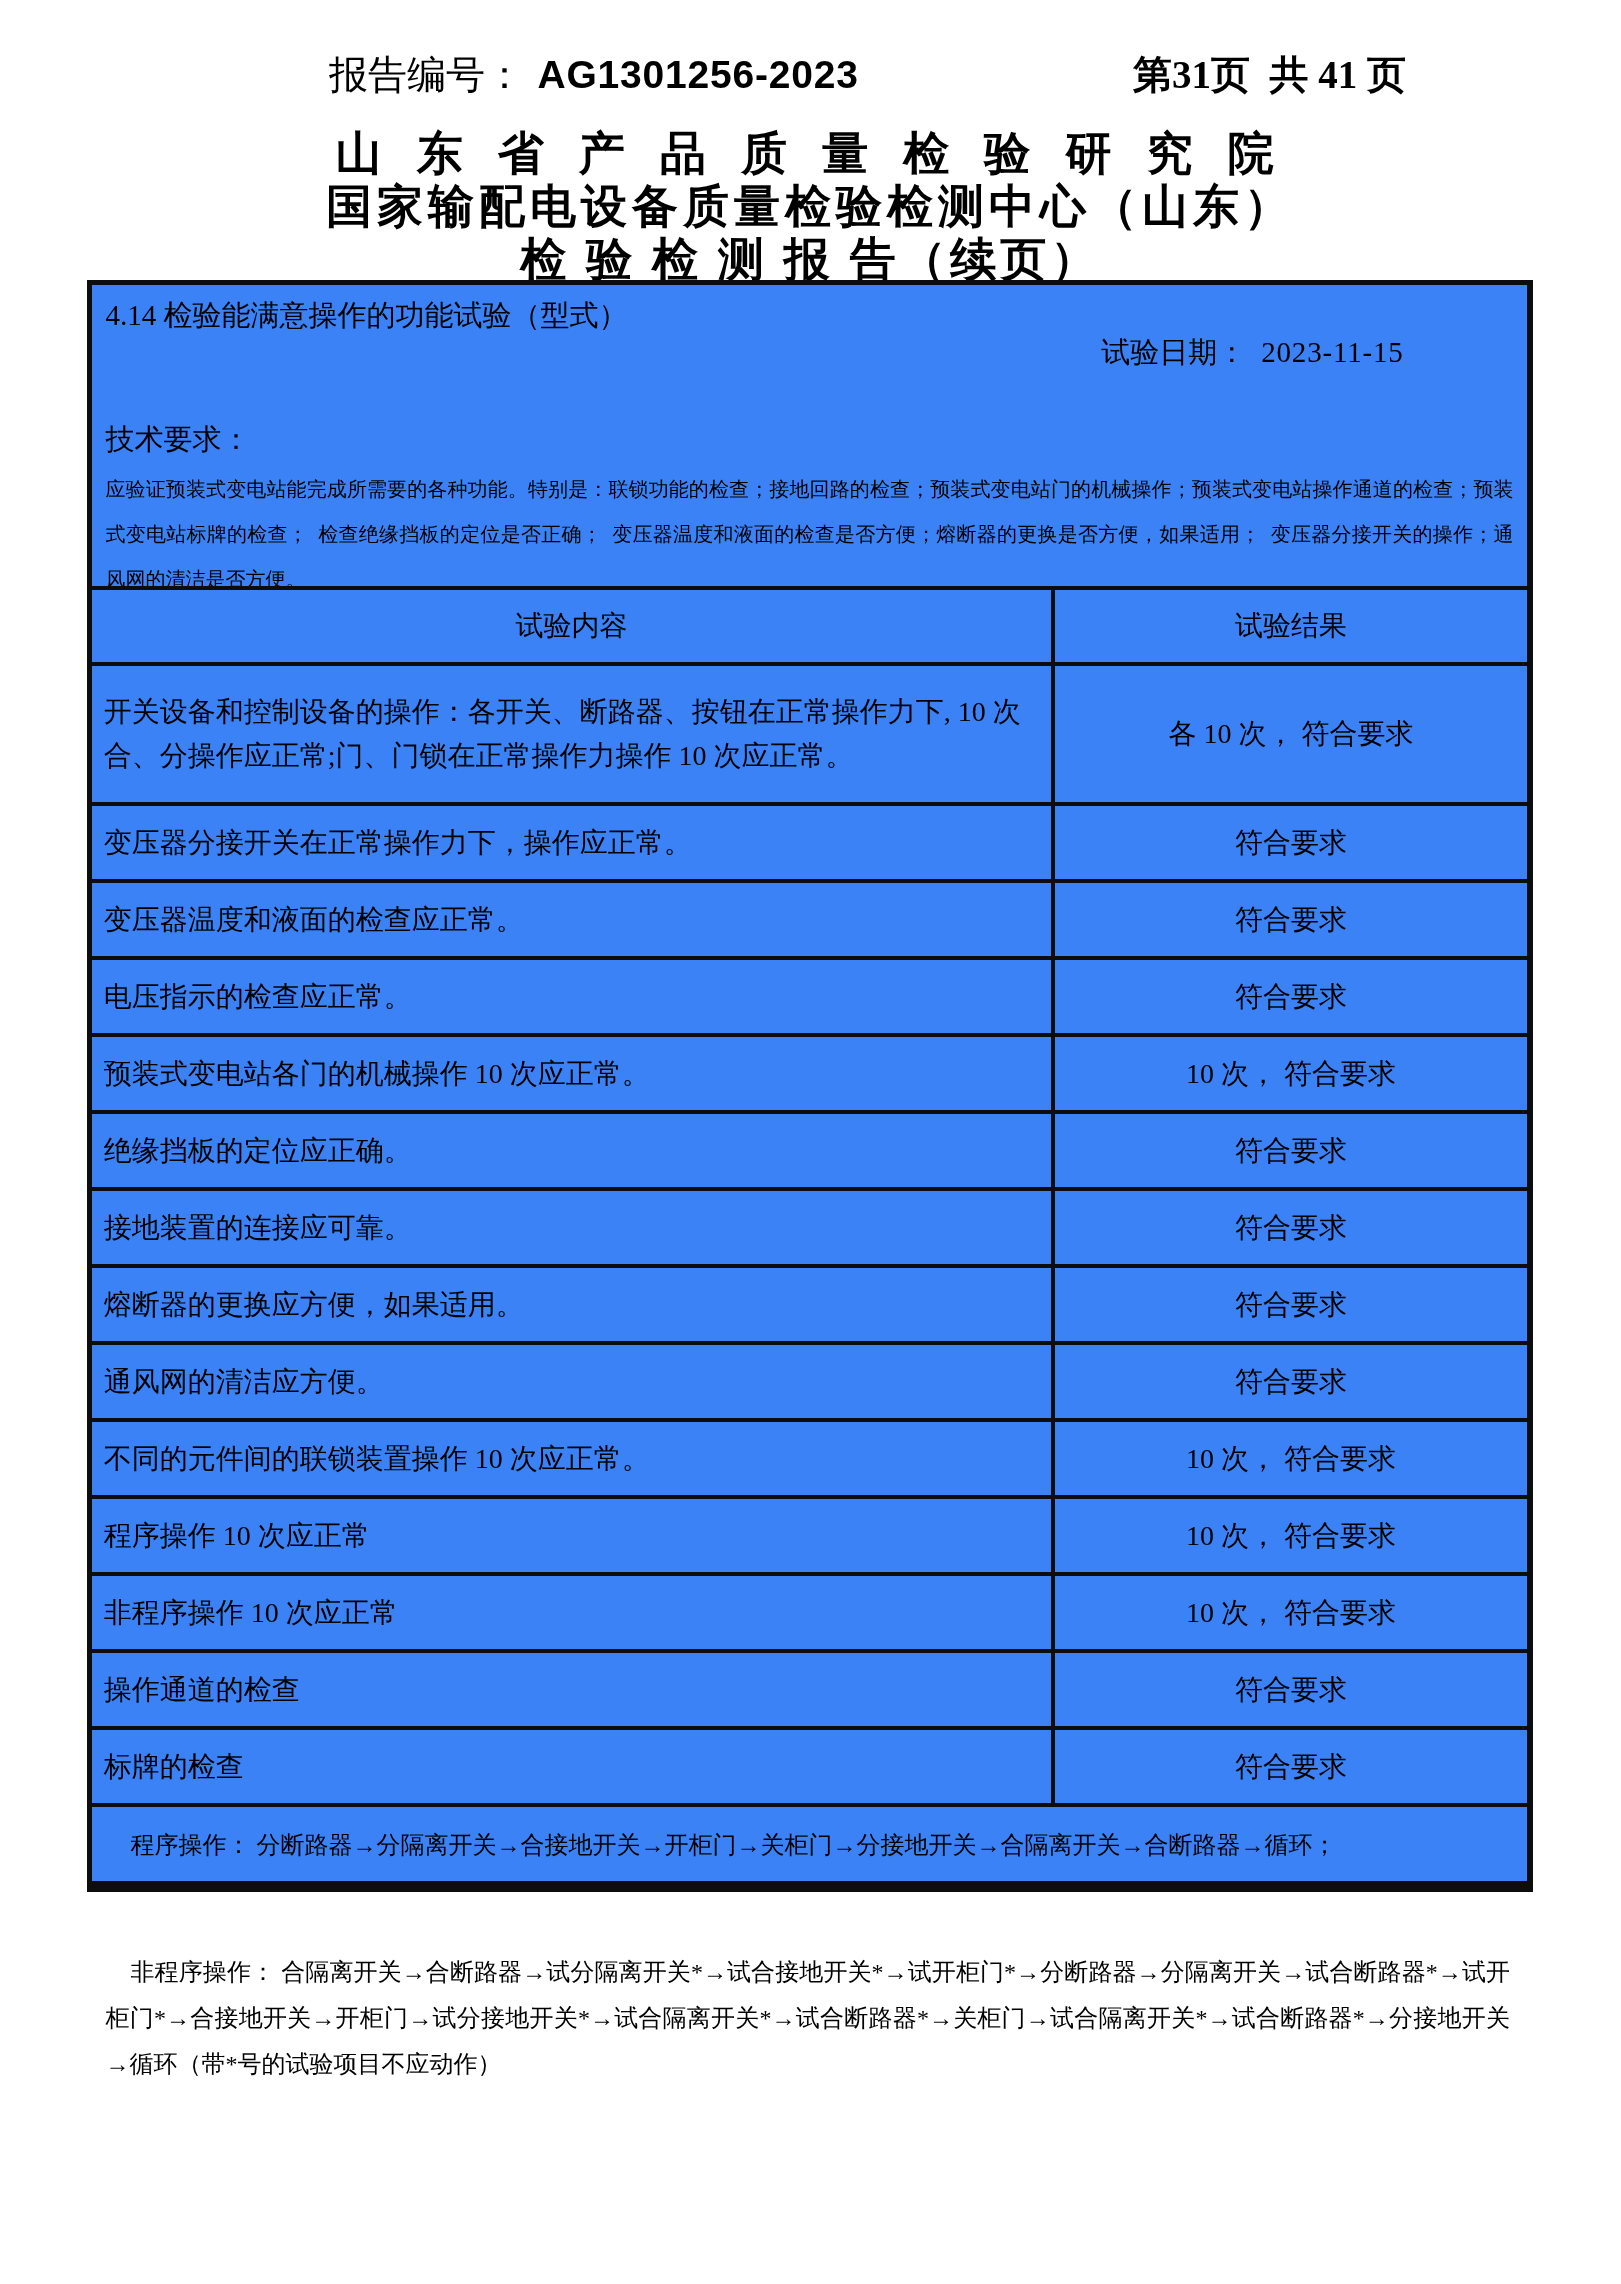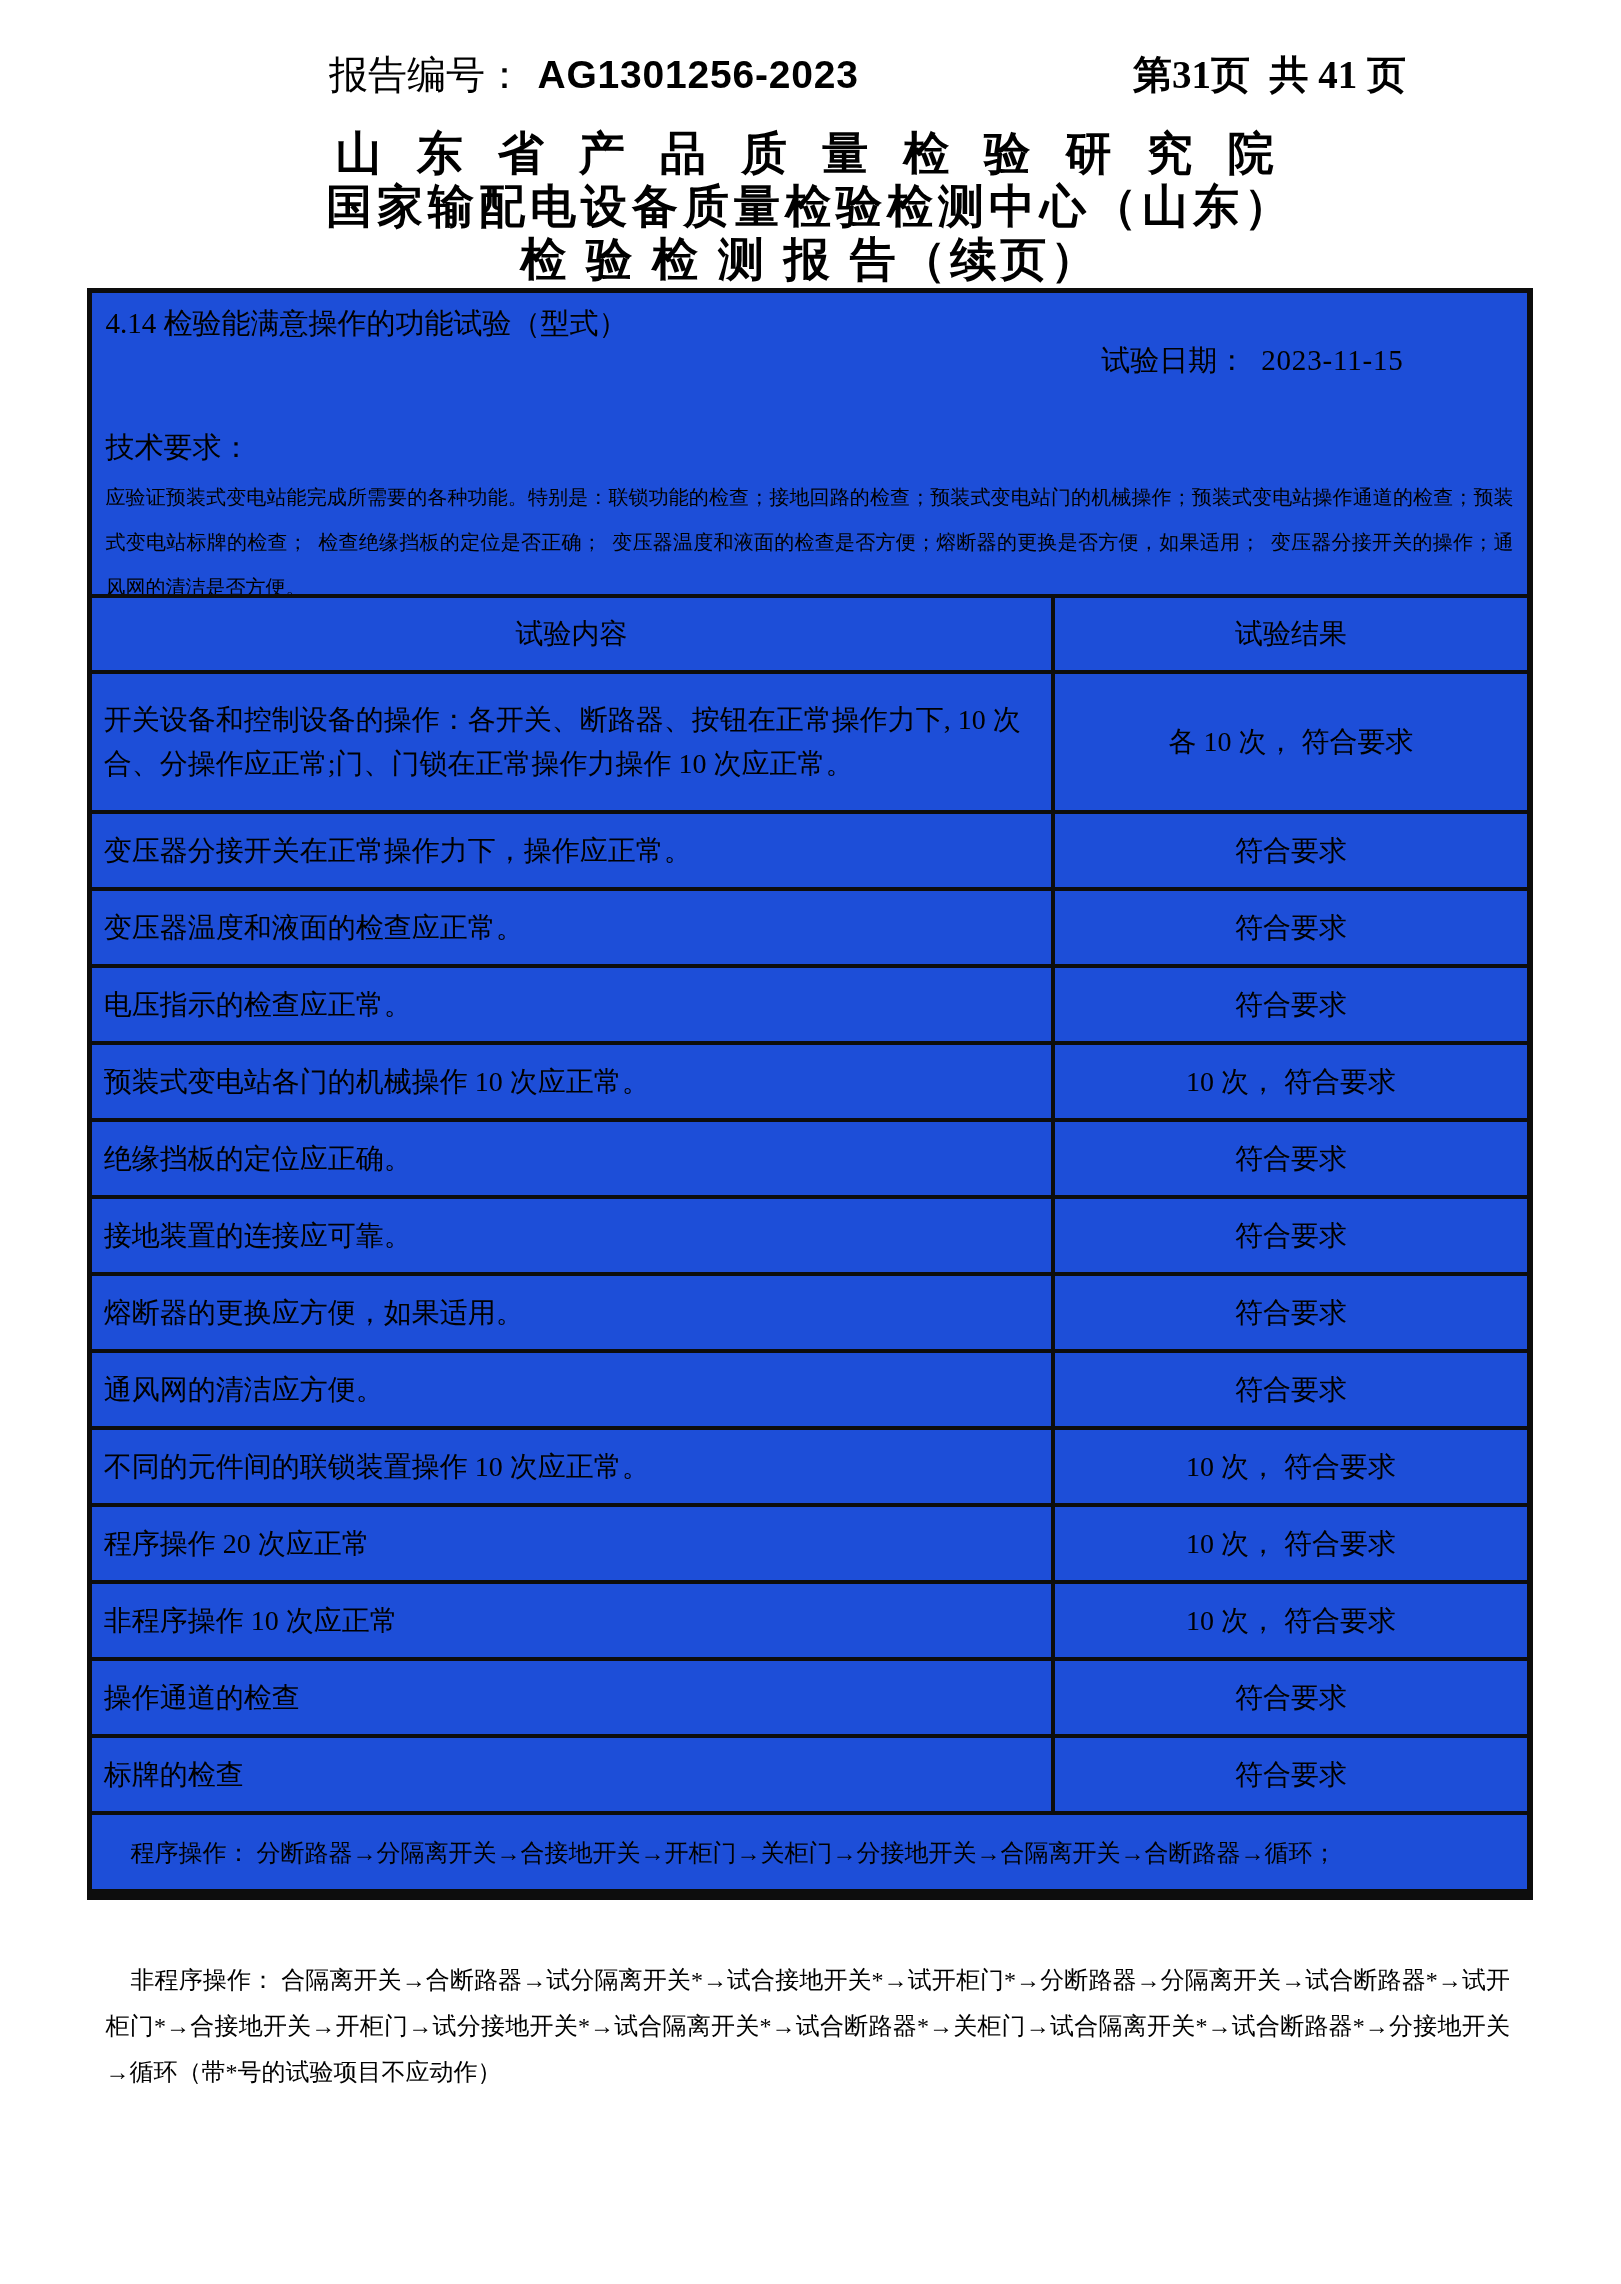--- a/index.html
+++ b/index.html
@@ -45,28 +45,28 @@
     white-space: pre;
   }
   .title1 { margin-top: 35px; letter-spacing: 11.8px; }
   .title2 { letter-spacing: 5px; }
   .title3 { letter-spacing: 4.2px; }
 
   
   .main-box {
     position: absolute;
     left: 87px;
-    top: 288px;
+    top: 280px;
     width: 1446px;
     height: 1612px;
     box-sizing: border-box;
     border: 5px solid #0d0d0d;
     border-right-width: 6.8px;
     border-bottom-width: 11.8px;
-    background: #1d4ed8;
+    background: #3b82f6;
   }
 
   .pre-table {
     box-sizing: border-box;
     height: 301px;
     padding: 11.8px 13.5px 0 13.5px;
     overflow: hidden;
   }
   .section-row {
     display: flex;
@@ -217,21 +217,21 @@
     <td class="cell-content">通风网的清洁应方便。</td>
     <td class="cell-result">符合要求</td>
   </tr>
 
   <tr>
     <td class="cell-content">不同的元件间的联锁装置操作 10 次应正常。</td>
     <td class="cell-result">10 次， 符合要求</td>
   </tr>
 
   <tr>
-    <td class="cell-content">程序操作 20 次应正常</td>
+    <td class="cell-content">程序操作 10 次应正常</td>
     <td class="cell-result">10 次， 符合要求</td>
   </tr>
 
   <tr>
     <td class="cell-content">非程序操作 10 次应正常</td>
     <td class="cell-result">10 次， 符合要求</td>
   </tr>
 
   <tr>
     <td class="cell-content">操作通道的检查</td>

